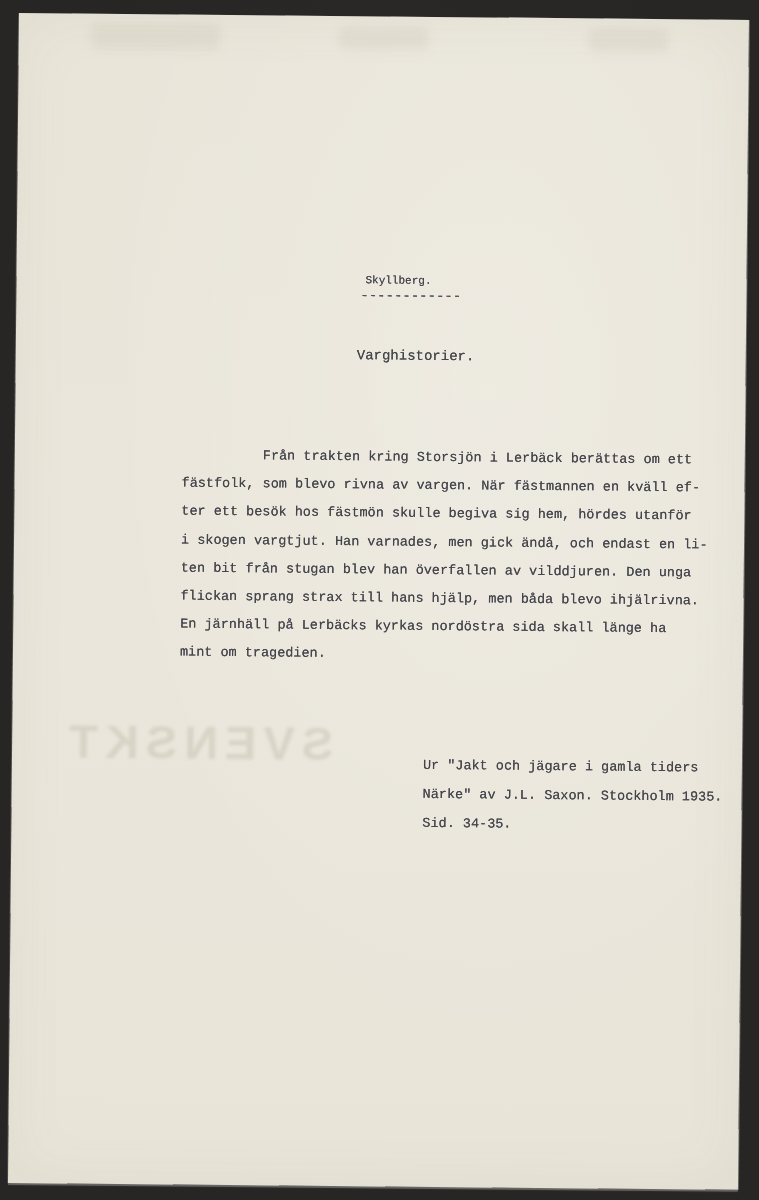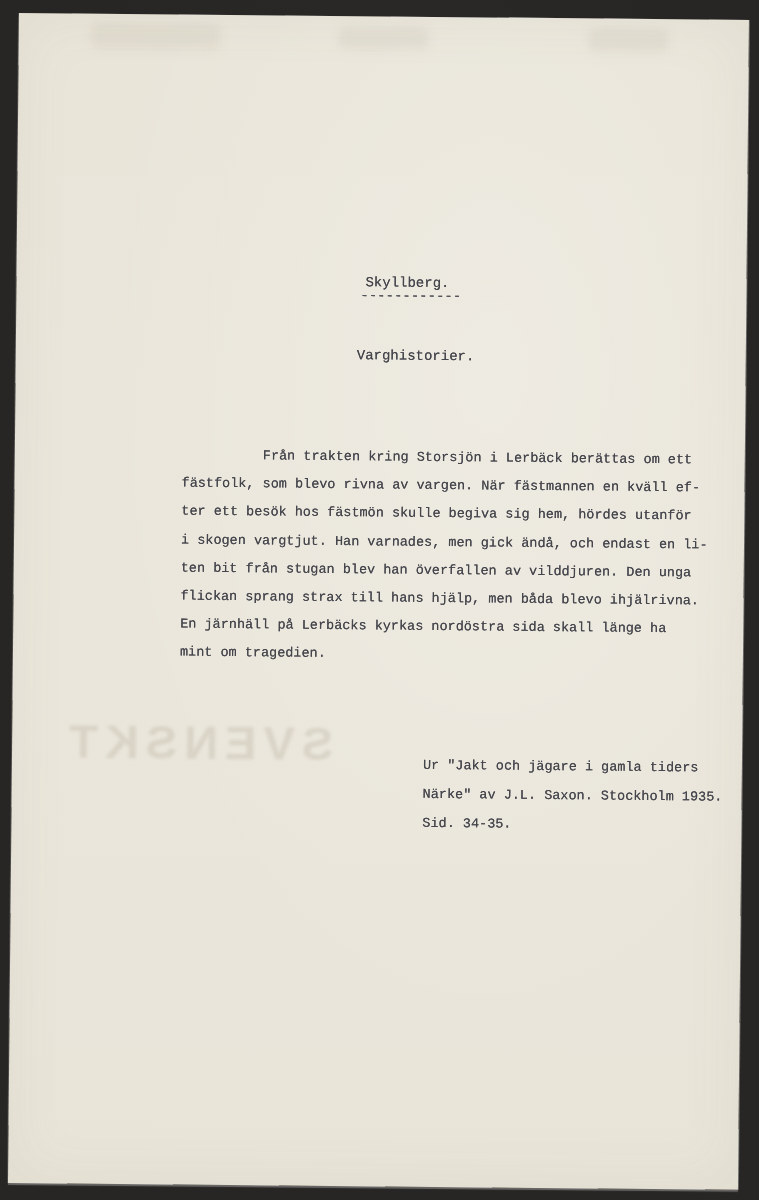--- a/index.html
+++ b/index.html
@@ -40,21 +40,21 @@
     position: absolute;
     color: #45454c;
     font-size: 13.5px;
     letter-spacing: 0;
     white-space: pre-wrap;
     text-shadow: 0 0 0.6px rgba(62,62,72,0.85);
   }
   .doc-title {
     left: 349px;
     top: 258px;
-    font-size: 14px;
+    font-size: 11px;
   }
   .doc-title-underline {
     left: 344px;
     top: 271px;
     color: #53535a;
     font-size: 14px;
   }
   .doc-subtitle {
     left: 341px;
     top: 331px;

